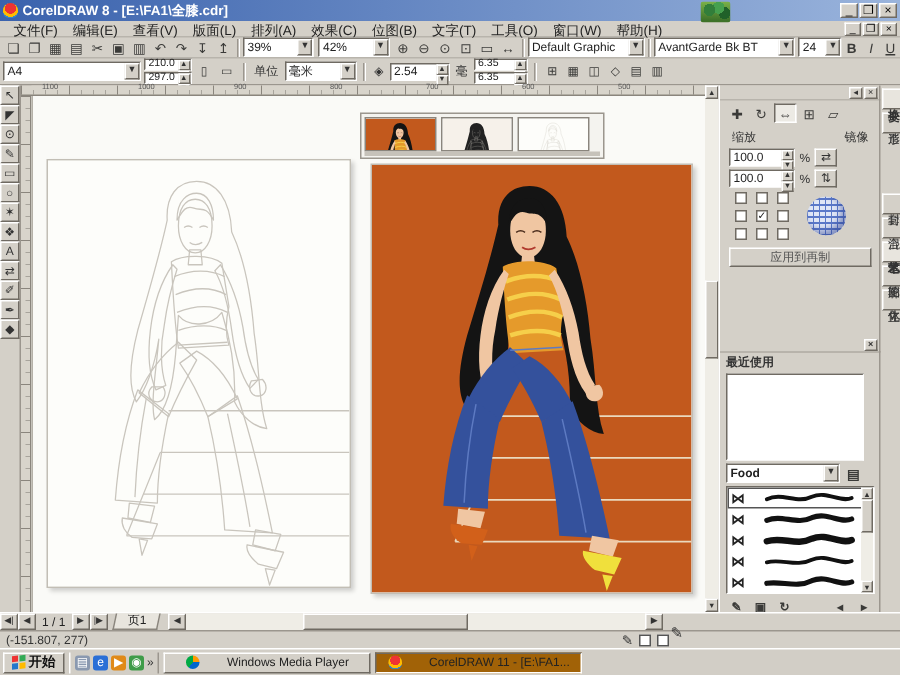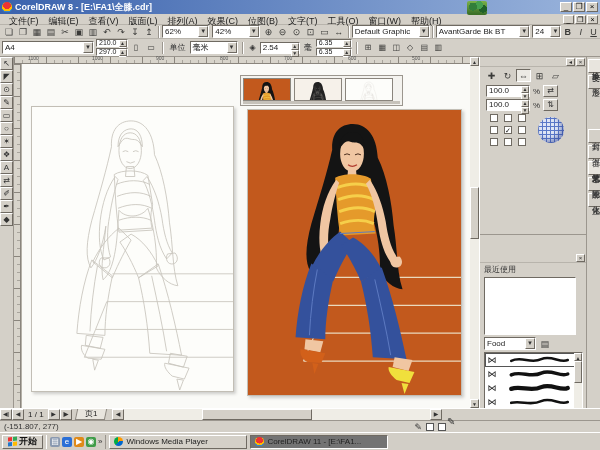--- a/index.html
+++ b/index.html
@@ -137,25 +137,25 @@
   .xf-check{display:flex;align-items:center;gap:3px;padding:6px 6px 2px 6px;font-size:8px;color:#333;}
   .cbx{width:8px;height:8px;background:#fff;border:1px solid #6f6a62;font-size:7px;line-height:7px;text-align:center;color:#111;}
   .anchor-wrap{display:flex;align-items:center;gap:10px;padding:2px 10px;}
   .agrid{display:grid;grid-template-columns:repeat(3,10px);grid-gap:4px;}
   .sphere{width:26px;height:26px;border-radius:50%;
     background:repeating-linear-gradient(0deg,#5b79c9 0 1px,transparent 1px 4px),
                repeating-linear-gradient(90deg,#5b79c9 0 1px,transparent 1px 4px),#dfe6f6;
     box-shadow:inset -3px -3px 5px rgba(40,60,140,.5);}
   .dockbtn{display:block;margin:3px 6px 0 6px;width:95px;height:13px;font-size:8px;line-height:11px;
     text-align:center;color:#555;background:var(--chrome);border:1px solid;border-color:#fff #6f6a62 #6f6a62 #fff;}
-  .am{top:196px;height:173px;}
+  .am{top:168px;height:173px;font-weight:bold;}
   .am-title{font-size:8px;color:#333;padding:1px 4px;}
   .am-preview{margin:1px 4px;width:92px;height:58px;background:#fff;border:1px solid;border-color:#6f6a62 #fff #fff #6f6a62;}
   .am-cat{display:flex;gap:2px;margin:2px 4px;align-items:center;}
-  .am-cat .combo{width:52px;}
+  .am-cat .combo{width:76px;}
   .am-list{position:relative;margin:1px 4px;width:99px;height:72px;background:#fff;
     border:1px solid;border-color:#6f6a62 #fff #fff #6f6a62;overflow:hidden;}
   .brush-row{display:flex;align-items:center;height:14px;border:1px solid transparent;padding:0 1px;gap:2px;}
   .brush-row.selected{border-color:#555;}
   .bowtie{font-size:9px;color:#222;width:10px;text-align:center;}
   .brush-row svg{flex:1;height:12px;}
   .am-scroll{position:absolute;right:0;top:0;width:8px;height:100%;background:#efede6;}
   .am-scroll .sarrow{width:8px;height:8px;}
   .am-scroll .down{position:absolute;bottom:0;}
   .am-scroll .thumb{position:absolute;top:8px;width:8px;height:22px;background:var(--chrome);
@@ -186,23 +186,23 @@
 
   
   .taskbar{position:absolute;left:0;top:432px;width:600px;height:18px;background:var(--taskbar);
     border-top:1px solid #fff;display:flex;align-items:center;gap:3px;padding:0 2px;}
   .startbtn{display:flex;align-items:center;gap:2px;height:14px;padding:0 5px;font-size:9px;font-weight:bold;
     color:#111;background:var(--chrome);border:1px solid;border-color:#fff #6f6a62 #6f6a62 #fff;}
   .flag{width:9px;height:9px;display:grid;grid-template-columns:1fr 1fr;grid-gap:1px;transform:skewY(-6deg);}
   .flag i{display:block;}
   .ql{display:flex;align-items:center;gap:2px;padding:0 3px;border-left:1px solid #fff;border-right:1px solid #9b968e;height:14px;}
   .qlicon{width:10px;height:10px;border-radius:2px;font-size:8px;line-height:10px;text-align:center;color:#fff;}
-  .task{display:flex;align-items:center;gap:3px;width:138px;height:14px;padding:0 4px;font-size:8px;color:#222;
-    background:var(--chrome);border:1px solid;border-color:#fff #6f6a62 #6f6a62 #fff;white-space:nowrap;overflow:hidden;}
-  .task.active{background:#737373;border-color:#6f6a62 #fff #fff #6f6a62;}
+  .task{display:flex;align-items:center;gap:18px;width:138px;height:14px;padding:0 4px;font-size:8px;color:#222;
+    background:var(--chrome);border:1px solid;border-color:#fff #6f6a62 #6f6a62 #fff;white-space:nowrap;overflow:hidden;justify-content:center;}
+  .task.active{background:#a16207;border-color:#6f6a62 #fff #fff #6f6a62;}
   .ticon{width:9px;height:9px;border-radius:50%;flex:0 0 9px;}
   .ticon.wmp{background:conic-gradient(#f90 0 25%,#06c 25% 60%,#0a4 60% 100%);}
   .ticon.corel{background:radial-gradient(circle at 50% 35%,#e33 0 45%,#fb0 46% 70%,#38c 71% 100%);border-radius:50% 50% 40% 40%;}
 
   
   .watermark{position:absolute;right:6px;top:410px;text-align:right;z-index:40;line-height:15px;}
   .wm1{font-size:15px;font-weight:bold;letter-spacing:1px;}
   .wm1 .a{color:var(--watermark_blue);}
   .wm1 .b{color:var(--watermark_orange);}
   .wm2{font-size:12px;font-weight:bold;}
@@ -247,21 +247,21 @@
         <span class="tbtn">✂</span>
         <span class="tbtn">▣</span>
         <span class="tbtn">▥</span>
         <span class="tbtn">↶</span>
         <span class="tbtn">↷</span>
         <span class="tbtn">↧</span>
         <span class="tbtn">↥</span>
       </span>
     <span class="sep"></span>
     <span class="combo" style="width:52px">
-      <span class="val">62%</span>
+      <span class="val">39%</span>
         <span class="dd">▼</span>
     </span>
     <span class="combo" style="width:52px;margin-left:3px">
       <span class="val">42%</span>
         <span class="dd">▼</span>
     </span>
     <span style="display:flex;margin-left:2px">
 
     <span class="tbtn">⊕</span>
         <span class="tbtn">⊖</span>
@@ -546,20 +546,24 @@
           <span class="wbtn">×</span>
         </div>
         <div class="xf-icons">
 
         <span class="tbtn">✚</span>
             <span class="tbtn">↻</span>
             <span class="tbtn active">⇔</span>
             <span class="tbtn">⊞</span>
             <span class="tbtn">▱</span>
           </div>
+        <div class="xf-labels">
+          <span>缩放</span>
+          <span>镜像</span>
+        </div>
         <div class="xf-row">
           <span class="spin">
             <span class="val">100.0</span>
               <span class="ud">
                 <span>▲</span>
                 <span>▼</span>
               </span>
           </span>
           <span class="pct">%</span>
           <span class="mirbtn">⇄</span>
@@ -582,20 +586,21 @@
               <span class="cbx"></span>
             <span class="cbx"></span>
               <span class="cbx">✓</span>
               <span class="cbx"></span>
             <span class="cbx"></span>
               <span class="cbx"></span>
               <span class="cbx"></span>
           </div>
           <div class="sphere"></div>
         </div>
+        <span class="dockbtn">应用到再制</span>
       </div>
 
       <div class="dock am">
         <div class="dockhead">
           <span class="wbtn">×</span>
         </div>
         <div class="am-title">最近使用</div>
         <div class="am-preview"></div>
         <div class="am-cat">
           <span class="combo">

